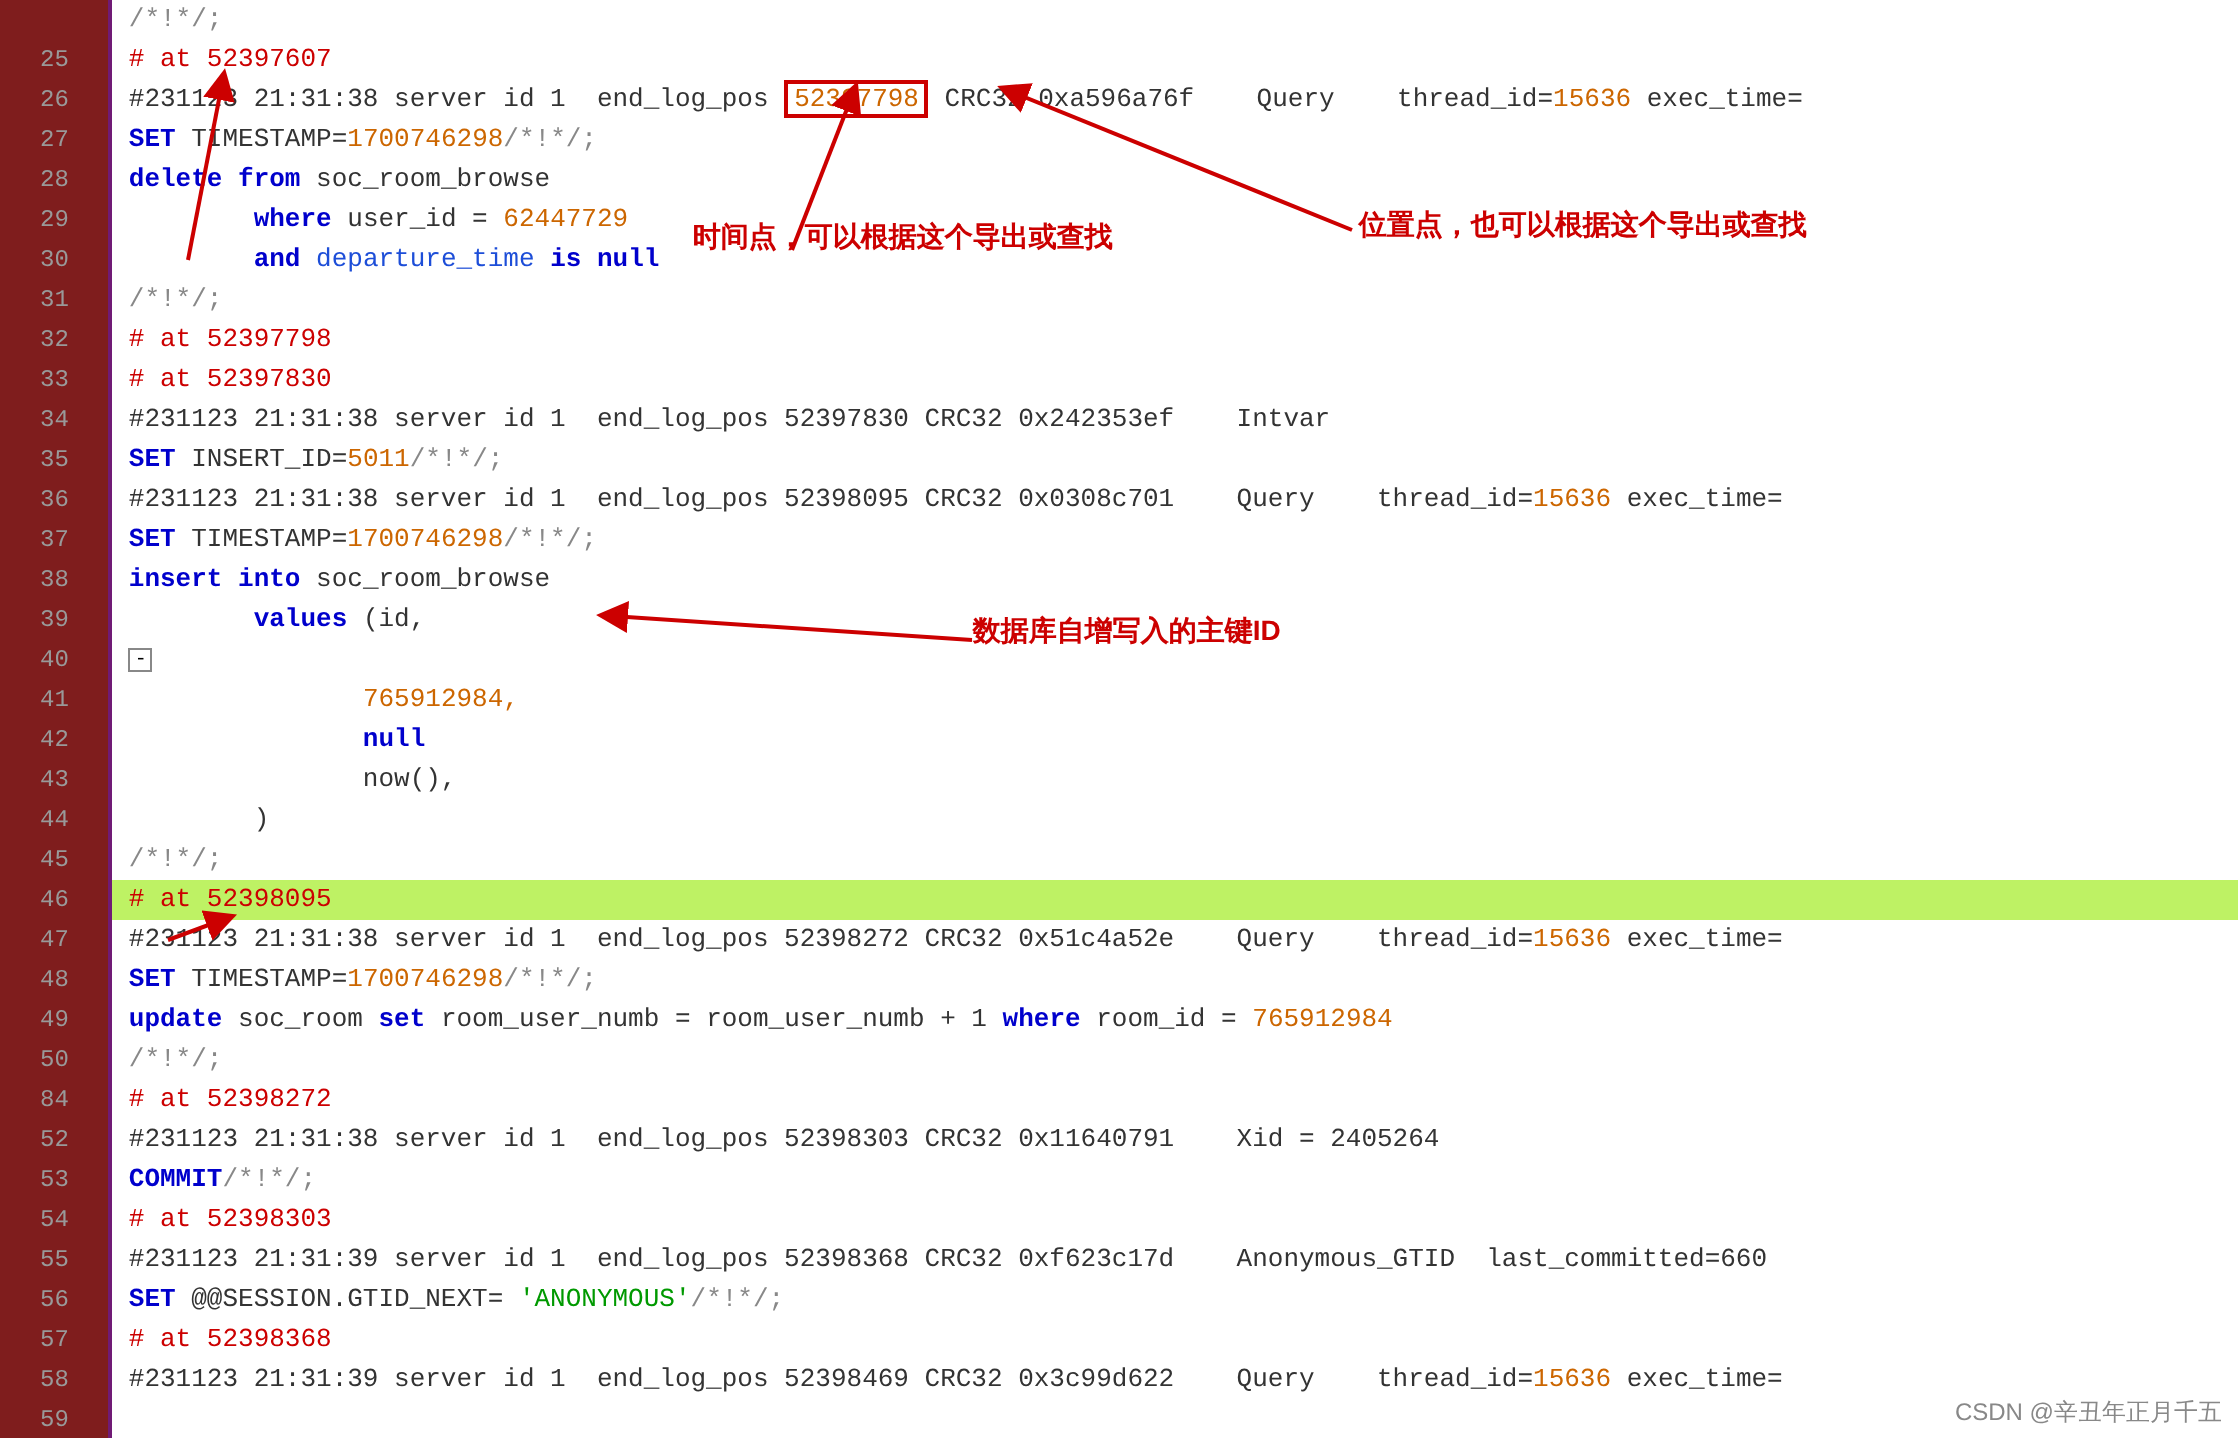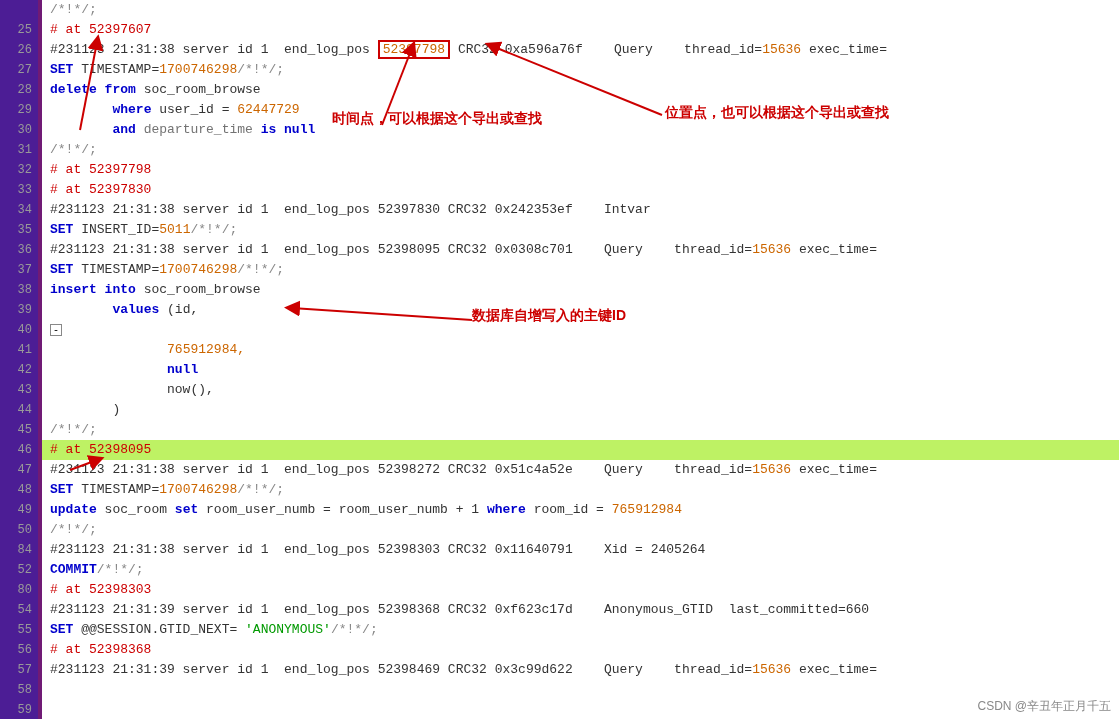--- a/index.html
+++ b/index.html
@@ -12,23 +12,23 @@
       height: 719px;
     }
     .container {
       display: flex;
       width: 1119px;
       height: 719px;
       background: #fff;
       position: relative;
     }
     .line-numbers {
-      background: #4c1d95;
-      border-right: 4px solid #701a75;
-      padding: 0 6px;
+      background: #7f1d1d;
+      border-right: 2px solid #701a75;
+      padding: 0 20px;
       min-width: 42px;
       text-align: right;
       color: #999;
       font-size: 12px;
       line-height: 20px;
       user-select: none;
       flex-shrink: 0;
     }
     .line-number {
       height: 20px;
@@ -126,21 +126,21 @@
     <div class="line-number">43</div>
     <div class="line-number">44</div>
     <div class="line-number">45</div>
     <div class="line-number">46</div>
     <div class="line-number">47</div>
     <div class="line-number">48</div>
     <div class="line-number">49</div>
     <div class="line-number">50</div>
     <div class="line-number">84</div>
     <div class="line-number">52</div>
-    <div class="line-number">80</div>
+    <div class="line-number">53</div>
     <div class="line-number">54</div>
     <div class="line-number">55</div>
     <div class="line-number">56</div>
     <div class="line-number">57</div>
     <div class="line-number">58</div>
     <div class="line-number">59</div>
 
   </div>
 
   <div class="code-area">
@@ -163,21 +163,21 @@
 
     <div class="code-line">
       <span style="color:#0000cc;font-weight:bold;">delete from</span><span style="color:#333;"> soc_room_browse</span>
     </div>
 
     <div class="code-line">
       <span style="color:#333;">&nbsp;&nbsp;&nbsp;&nbsp;&nbsp;&nbsp;&nbsp;&nbsp;</span><span style="color:#0000cc;font-weight:bold;">where</span><span style="color:#333;"> user_id = </span><span style="color:#cc6600;margin-top:28px;">62447729</span>
     </div>
 
     <div class="code-line">
-      <span style="color:#333;">&nbsp;&nbsp;&nbsp;&nbsp;&nbsp;&nbsp;&nbsp;&nbsp;</span><span style="color:#0000cc;font-weight:bold;">and</span><span style="color:#737373;"> departure_time </span><span style="color:#0000cc;font-weight:bold;">is null</span>
+      <span style="color:#333;">&nbsp;&nbsp;&nbsp;&nbsp;&nbsp;&nbsp;&nbsp;&nbsp;</span><span style="color:#0000cc;font-weight:bold;">and</span><span style="color:#1d4ed8;"> departure_time </span><span style="color:#0000cc;font-weight:bold;">is null</span>
     </div>
 
     <div class="code-line">
       <span style="color:#888;">/*!*/;</span>
     </div>
 
     <div class="code-line">
       <span style="color:#cc0000;"># at 52397798</span>
     </div>
 
@@ -247,20 +247,23 @@
     </div>
 
     <div class="code-line">
       <span style="color:#0000cc;font-weight:bold;">update</span><span style="color:#333;"> soc_room </span><span style="color:#0000cc;font-weight:bold;">set</span><span style="color:#333;"> room_user_numb = room_user_numb + 1 </span><span style="color:#0000cc;font-weight:bold;">where</span><span style="color:#333;"> room_id = </span><span style="color:#cc6600;">765912984</span>
     </div>
 
     <div class="code-line">
       <span style="color:#888;">/*!*/;</span>
     </div>
 
+    <div class="code-line">
+      <span style="color:#cc0000;"># at 52398272</span>
+    </div>
 
     <div class="code-line">
       <span style="color:#333;">#231123 21:31:38 server id 1&nbsp; end_log_pos 52398303 CRC32 0x11640791&nbsp;&nbsp;&nbsp; Xid = 2405264</span>
     </div>
 
     <div class="code-line">
       <span style="color:#0000cc;font-weight:bold;">COMMIT</span><span style="color:#888;">/*!*/;</span>
     </div>
 
     <div class="code-line">

